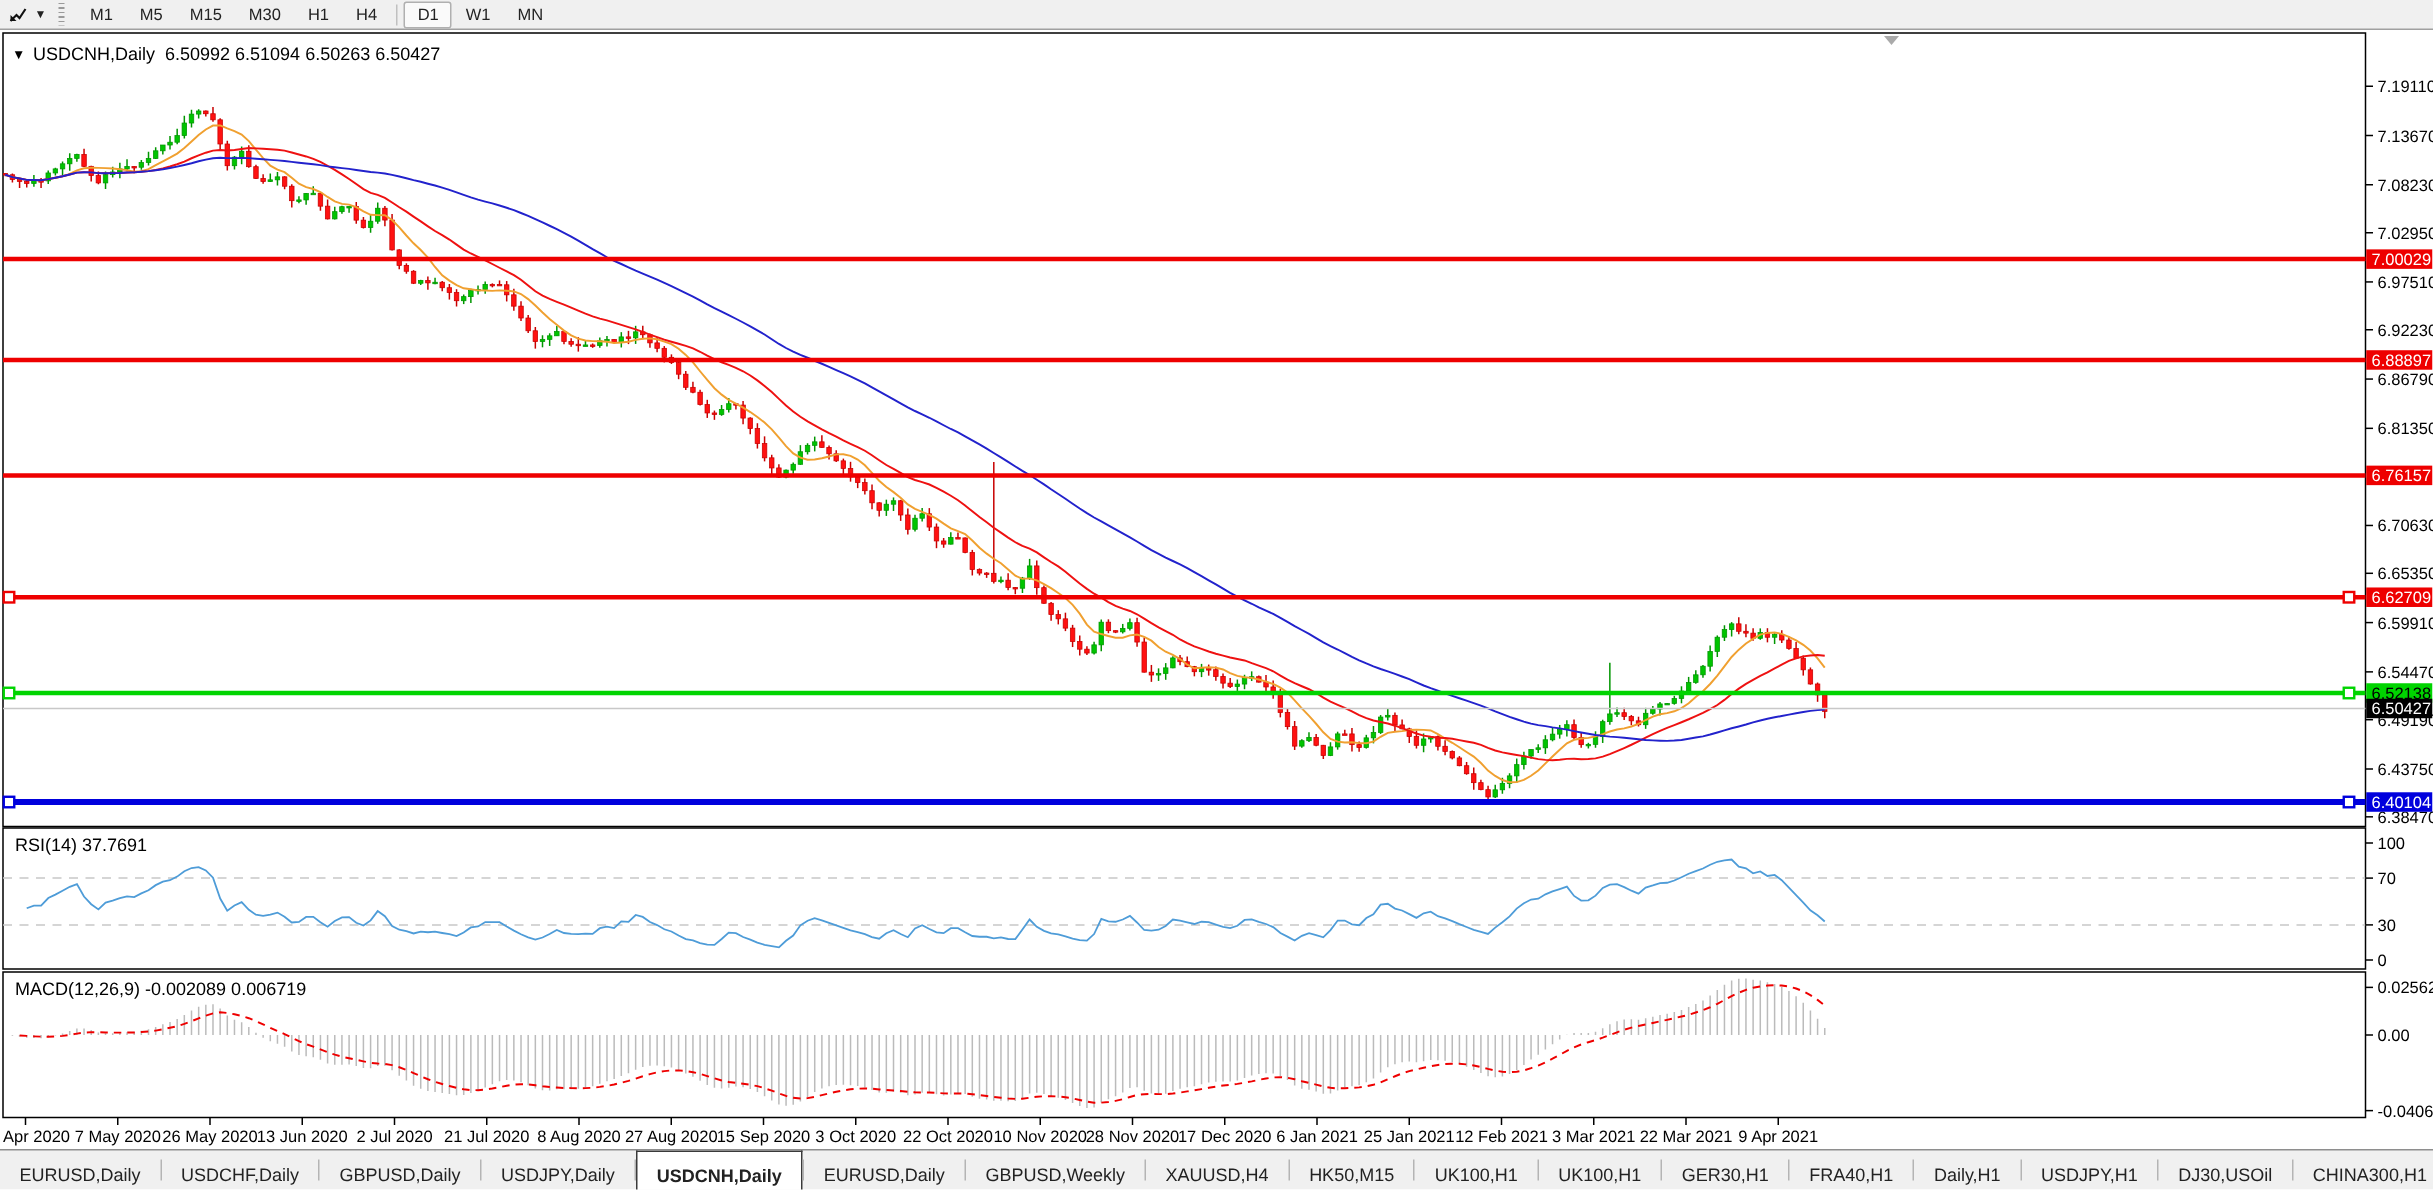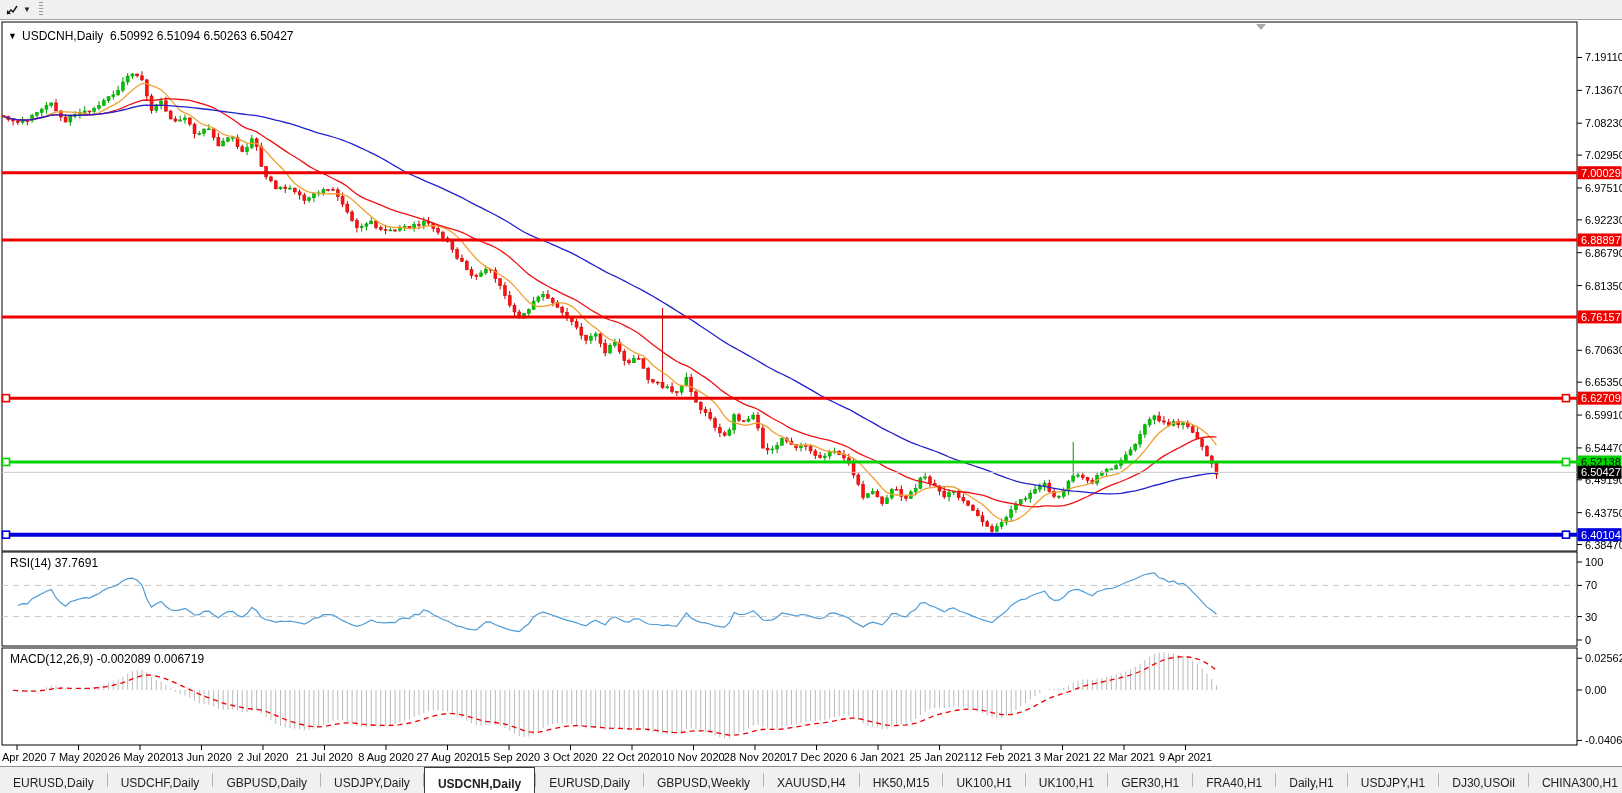--- a/index.html
+++ b/index.html
@@ -24,20 +24,32 @@
 
 <div id="toolbar">
   <div class="toolbtn">
     <svg width="14" height="14" viewBox="0 0 14 14">
       <path d="M2 11 L6 7 L8 9 L12 3" stroke="#111" stroke-width="1.4" fill="none"></path>
       <path d="M2 11 L6 11 L2 7 Z" fill="#111"></path>
     </svg>
     <span class="caret">▼</span>
   </div>
   <div class="grip"></div>
+  <div id="tf-buttons" style="display:flex;align-items:center;">
+      <div class="tfbtn">M1</div>
+      <div class="tfbtn">M5</div>
+      <div class="tfbtn">M15</div>
+      <div class="tfbtn">M30</div>
+      <div class="tfbtn">H1</div>
+      <div class="tfbtn">H4</div>
+      <div class="tfsep"></div>
+      <div class="tfbtn active">D1</div>
+      <div class="tfbtn">W1</div>
+      <div class="tfbtn">MN</div>
+    </div>
 </div>
 
 <div id="chartwin">
     <svg id="chartsvg" width="1622" height="745" viewBox="0 0 1622 745">
       <defs>
         <clipPath id="clip0">
           <rect x="2" y="1" width="1575" height="529"></rect>
         </clipPath>
         <clipPath id="clip1">
           <rect x="2" y="531" width="1575" height="94"></rect>

